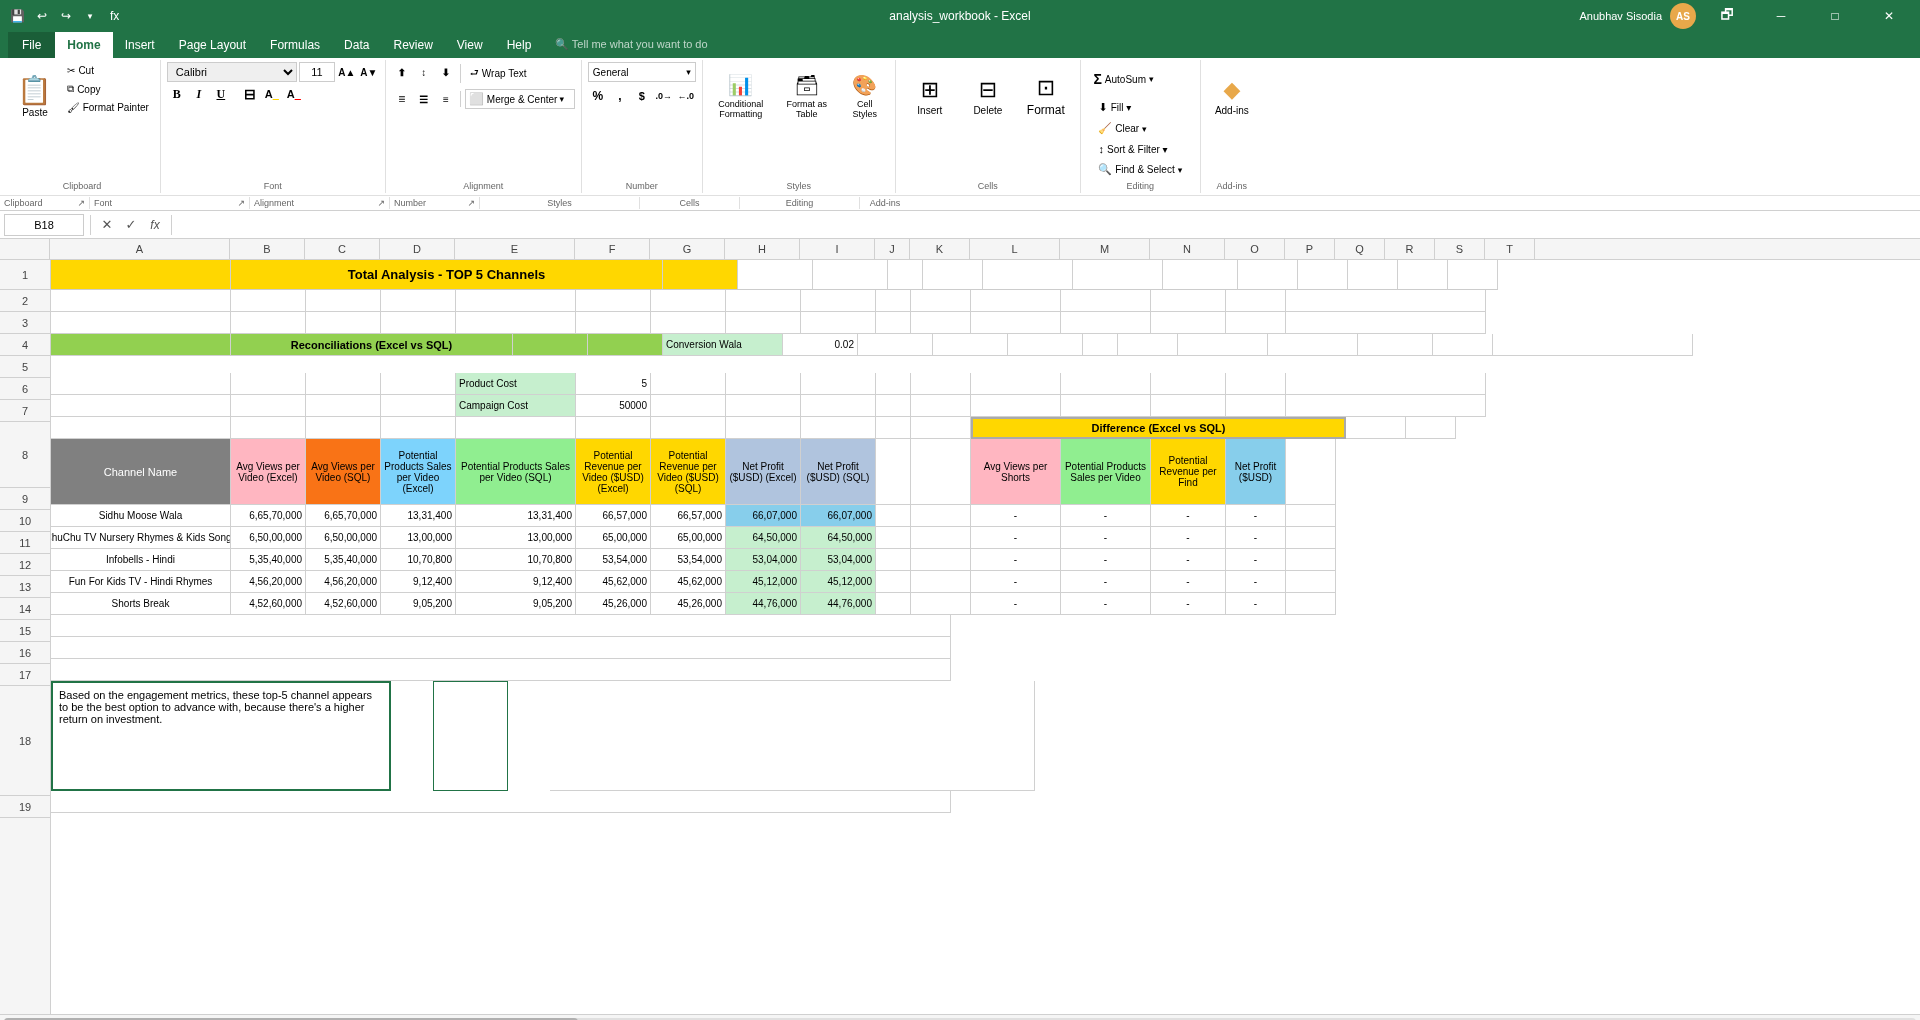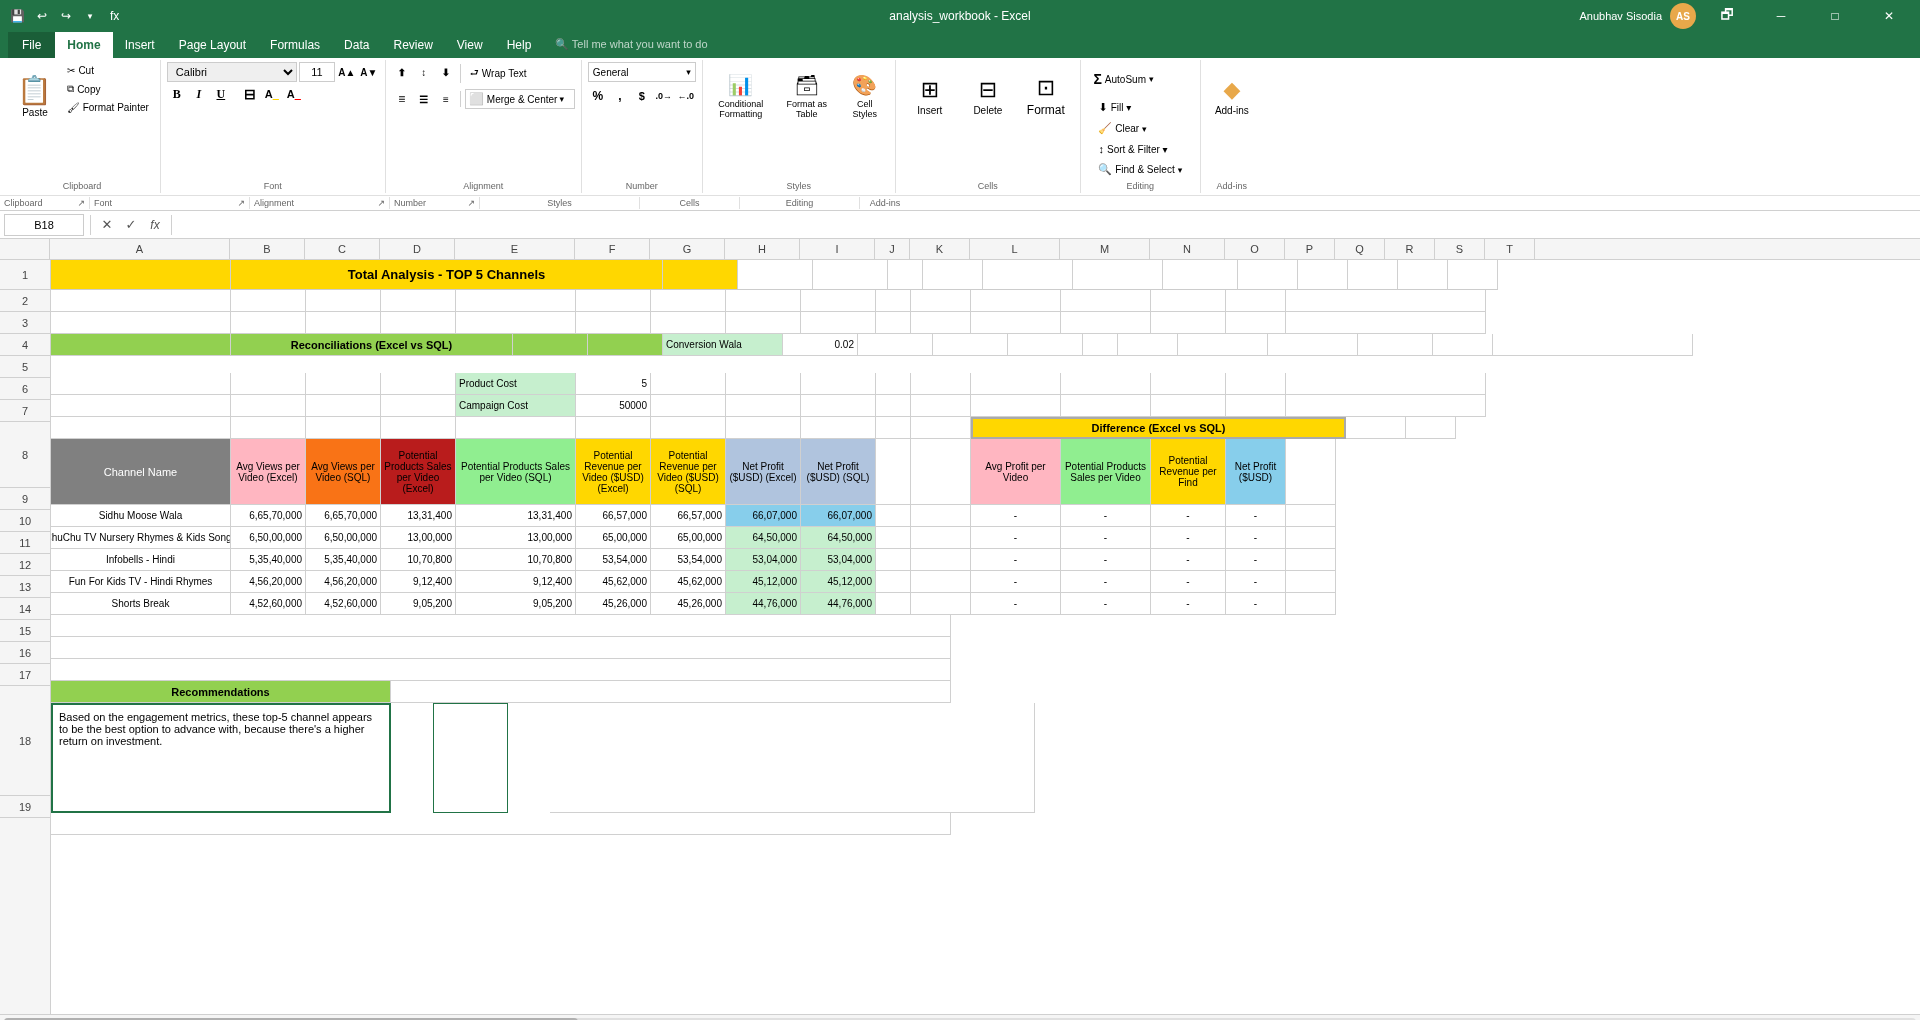--- a/index.html
+++ b/index.html
@@ -526,30 +526,30 @@
 
         <div class="cell center bold" style="width:375px; background:#FFD700; font-weight:bold; border:2px solid #aaa;">Difference  (Excel vs SQL)</div>
         <div class="cell" style="width:60px;"></div>
         <div class="cell" style="width:50px;"></div>
       </div>
 
       <div class="grid-row" style="height:66px;">
         <div class="cell center" style="width:180px; background:#808080; color:white; white-space:normal; text-align:center; font-size:11px; align-items:center; justify-content:center;">Channel Name</div>
         <div class="cell center" style="width:75px; background:#FFB6C1; white-space:normal; text-align:center; font-size:10px; align-items:center;">Avg Views per Video (Excel)</div>
         <div class="cell center" style="width:75px; background:#f97316; white-space:normal; text-align:center; font-size:10px; align-items:center;">Avg Views per Video (SQL)</div>
-        <div class="cell center" style="width:75px; background:#b91c1c; white-space:normal; text-align:center; font-size:10px; align-items:center;">Potential Products Sales per Video (Excel)</div>
+        <div class="cell center" style="width:75px; background:#7dd3fc; white-space:normal; text-align:center; font-size:10px; align-items:center;">Potential Products Sales per Video (Excel)</div>
         <div class="cell center" style="width:120px; background:#90EE90; white-space:normal; text-align:center; font-size:10px; align-items:center;">Potential Products Sales per Video (SQL)</div>
         <div class="cell center" style="width:75px; background:#FFD700; white-space:normal; text-align:center; font-size:10px; align-items:center;">Potential Revenue per Video ($USD) (Excel)</div>
         <div class="cell center" style="width:75px; background:#FFD700; white-space:normal; text-align:center; font-size:10px; align-items:center;">Potential Revenue per Video ($USD) (SQL)</div>
         <div class="cell center" style="width:75px; background:#B0C4DE; white-space:normal; text-align:center; font-size:10px; align-items:center;">Net Profit ($USD) (Excel)</div>
         <div class="cell center" style="width:75px; background:#B0C4DE; white-space:normal; text-align:center; font-size:10px; align-items:center;">Net Profit ($USD) (SQL)</div>
         <div class="cell" style="width:35px;"></div>
         <div class="cell" style="width:60px;"></div>
 
-        <div class="cell center" style="width:90px; background:#FFB6C1; white-space:normal; text-align:center; font-size:10px; align-items:center;">Avg Profit per Video</div>
+        <div class="cell center" style="width:90px; background:#FFB6C1; white-space:normal; text-align:center; font-size:10px; align-items:center;">Avg Views per Shorts</div>
         <div class="cell center" style="width:90px; background:#90EE90; white-space:normal; text-align:center; font-size:10px; align-items:center;">Potential Products Sales per Video</div>
         <div class="cell center" style="width:75px; background:#FFD700; white-space:normal; text-align:center; font-size:10px; align-items:center;">Potential Revenue per Find</div>
         <div class="cell center" style="width:60px; background:#87CEEB; white-space:normal; text-align:center; font-size:10px; align-items:center;">Net Profit ($USD)</div>
         <div class="cell" style="width:50px;"></div>
       </div>
 
       <div class="grid-row" style="height:22px;">
         <div class="cell center" style="width:180px; font-size:10px;">Sidhu Moose Wala</div>
         <div class="cell right" style="width:75px; font-size:10px;">6,65,70,000</div>
         <div class="cell right" style="width:75px; font-size:10px;">6,65,70,000</div>
@@ -647,24 +647,20 @@
       <div class="grid-row" style="height:22px;">
         <div class="cell" style="width:900px;"></div>
       </div>
       <div class="grid-row" style="height:22px;">
         <div class="cell" style="width:900px;"></div>
       </div>
       <div class="grid-row" style="height:22px;">
         <div class="cell" style="width:900px;"></div>
       </div>
 
-      <div class="grid-row" style="height:22px;">
-        <div class="cell center bold" style="width:340px; background:#92D050; font-weight:bold; justify-content:center;">Recommendations</div>
-        <div class="cell" style="width:560px;"></div>
-      </div>
 
       <div class="grid-row" style="height:110px;gap:42px;">
         <div class="cell" style="width:340px; vertical-align:top; font-size:11px; white-space:normal; padding:6px; align-items:flex-start; border:2px solid #217346;">Based on the engagement metrics, these top-5 channel appears to be the best option to advance with, because there's a higher return on investment.</div>
         <div class="cell" style="width:75px; border:1px solid #217346;"></div>
         <div class="cell" style="width:485px;"></div>
       </div>
 
       <div class="grid-row" style="height:22px;">
         <div class="cell" style="width:900px;"></div>
       </div>

